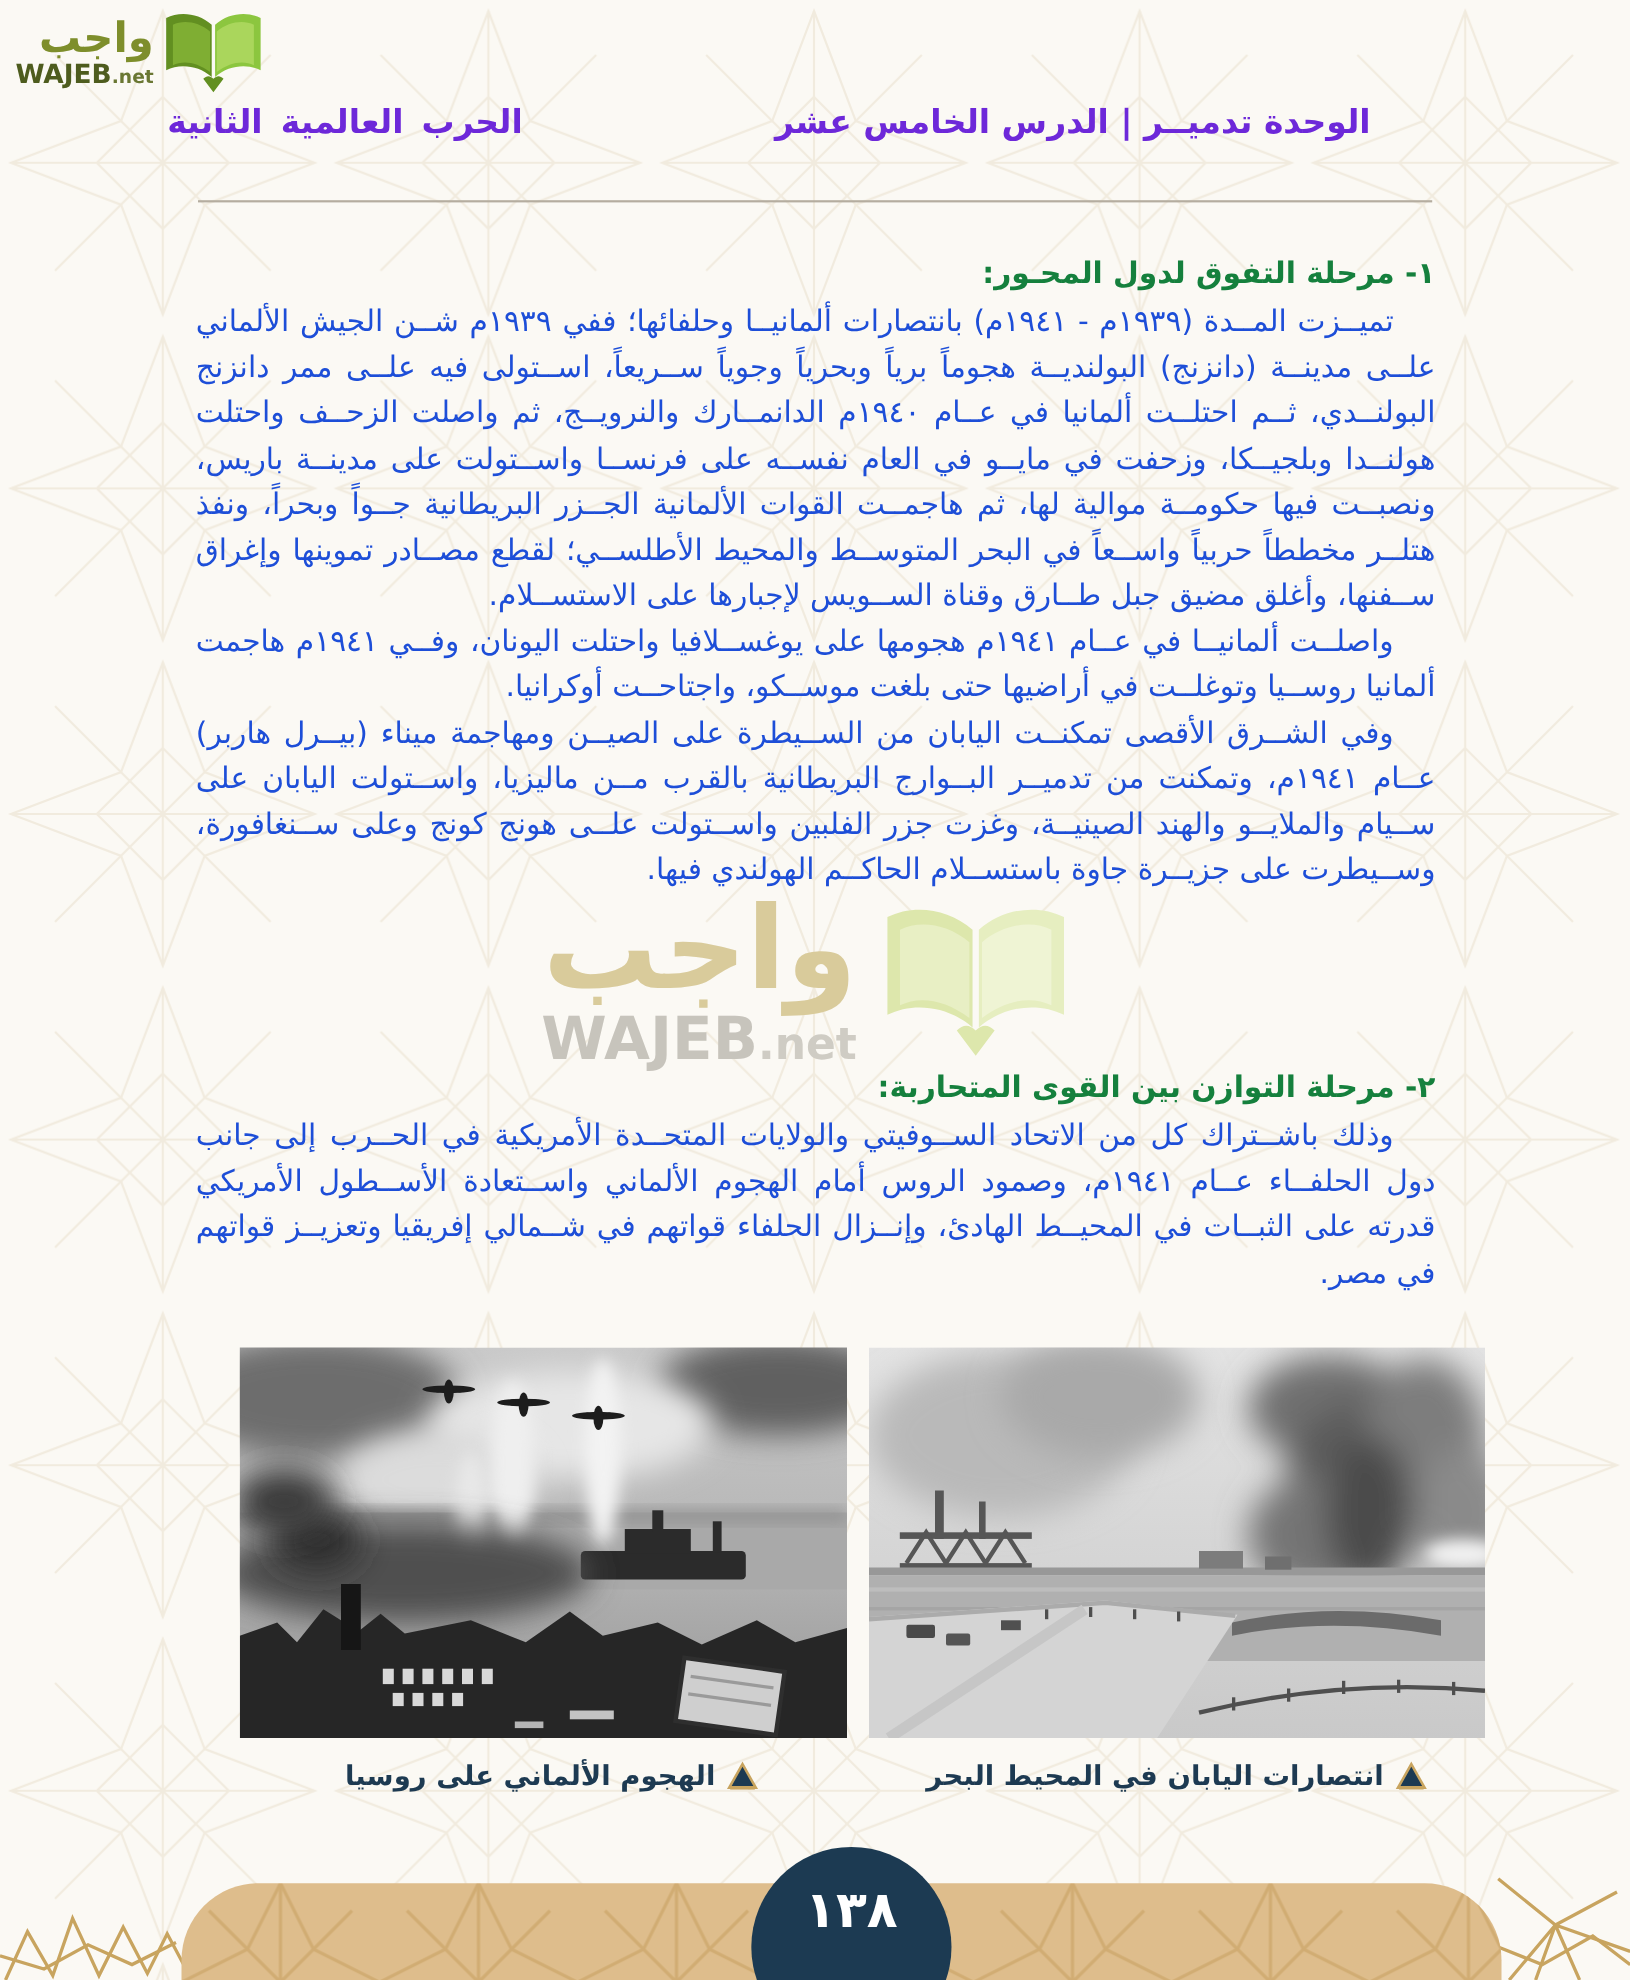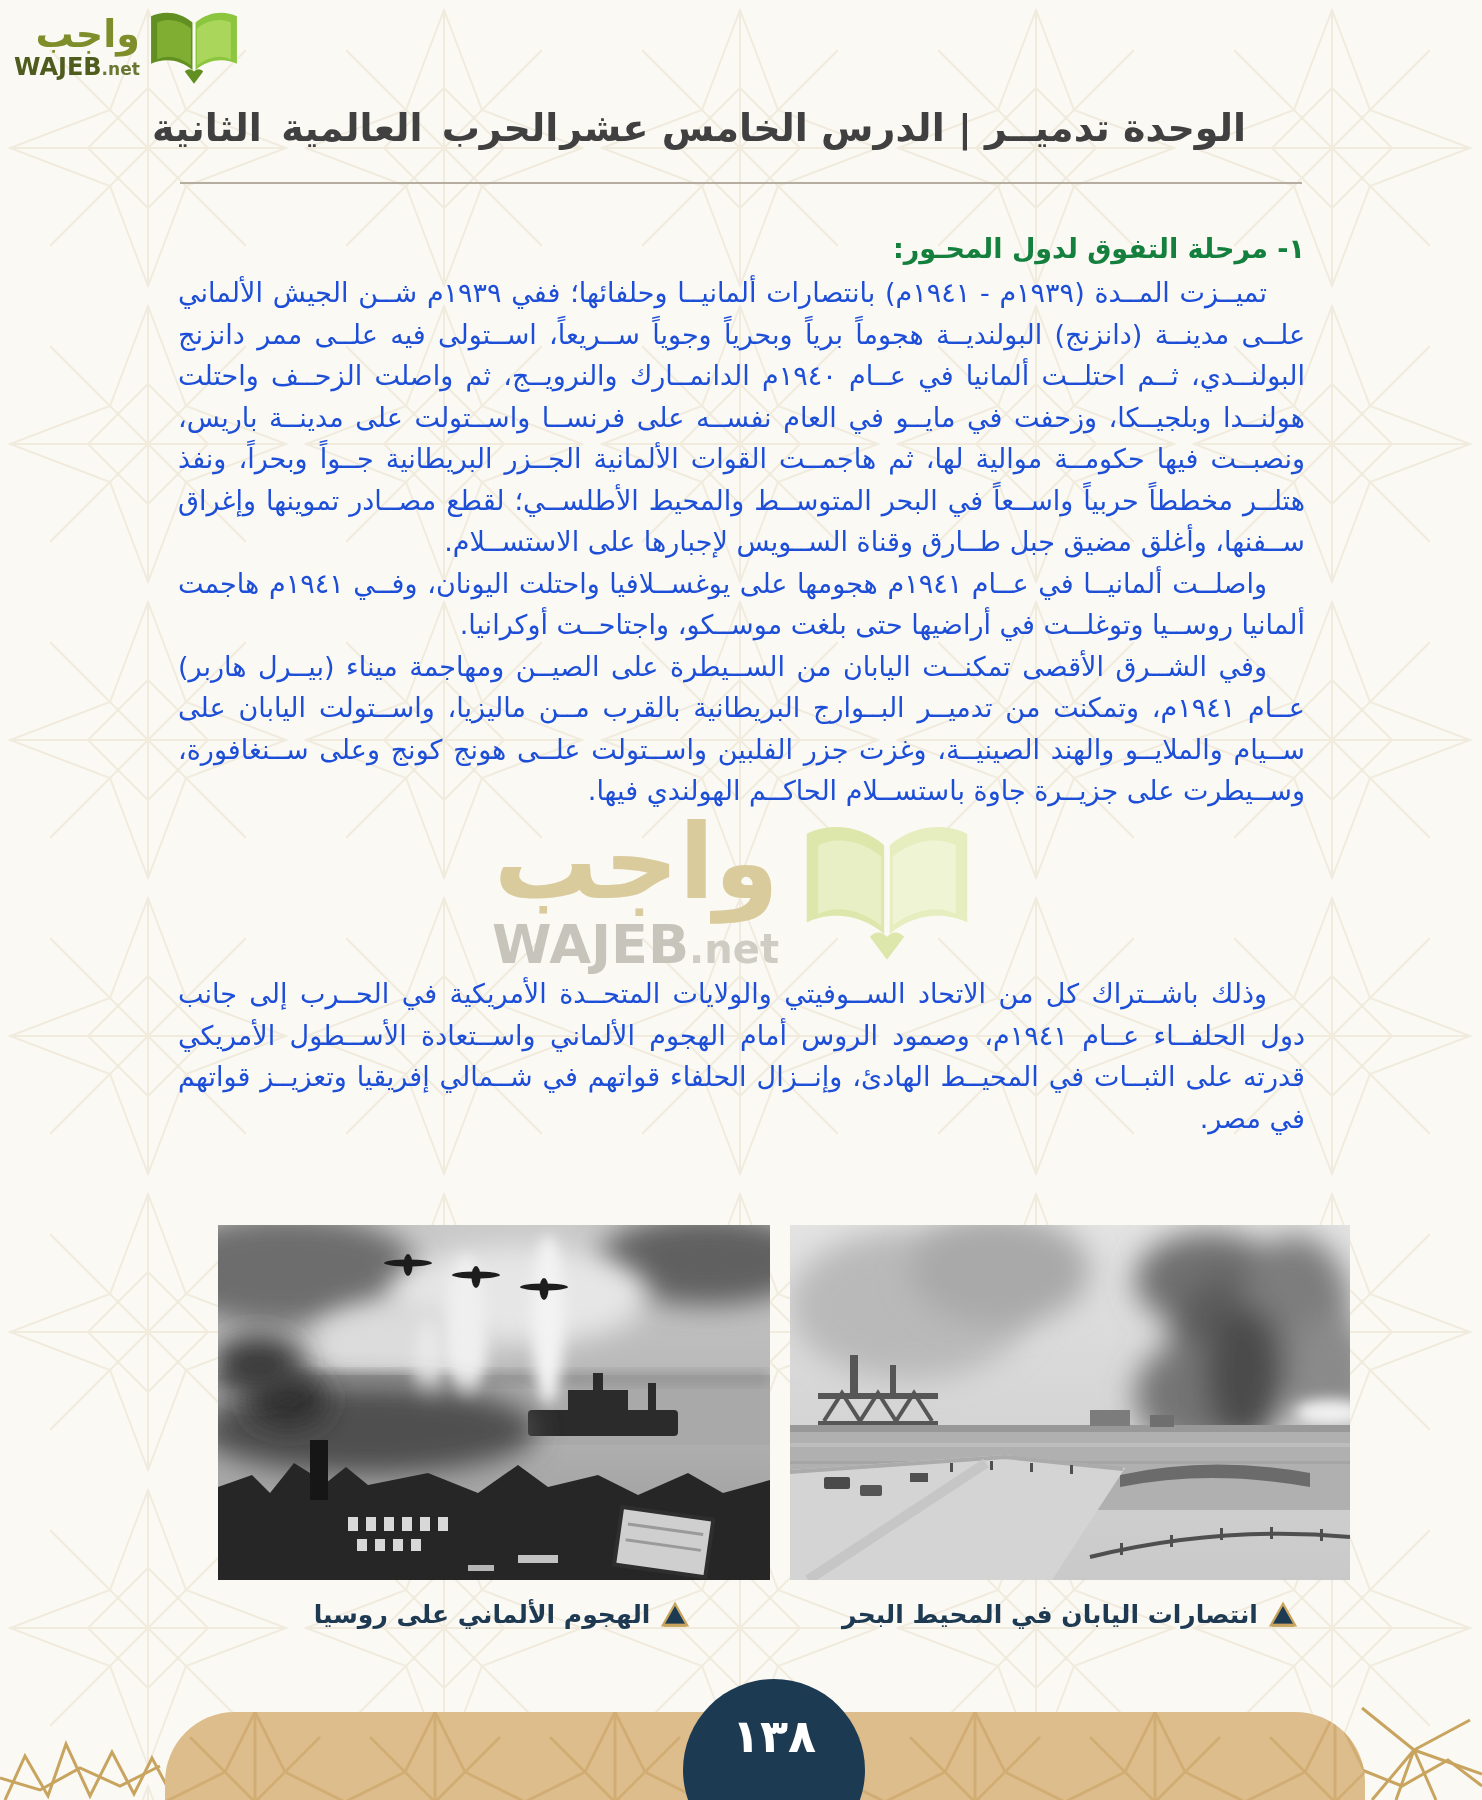--- a/index.html
+++ b/index.html
@@ -6,21 +6,21 @@
   body{width:1482px;height:1800px;font-family:"DejaVu Sans",sans-serif;}
   .page{position:relative;width:1482px;height:1800px;background:#fbf9f4;overflow:hidden;padding-left:41px;}
   .bg-pattern{position:absolute;left:0;top:0;z-index:0;}
 
   
   .logo{position:absolute;left:14px;top:8px;z-index:3;display:flex;align-items:center;gap:8px;}
   .logo-text{display:flex;flex-direction:column;align-items:flex-end;line-height:1;}
   .logo-ar{font-size:38px;font-weight:bold;color:#7e8e2b;}
   .logo-en{font-size:24px;font-weight:bold;color:#4e5c1e;margin-top:2px;}
   .logo-en .tld{font-size:17px;color:#6a7733;font-weight:bold;}
-  .hdr-title{position:absolute;top:106px;z-index:2;font-size:38px;font-weight:bold;color:#404040;direction:rtl;white-space:nowrap;}
+  .hdr-title{position:absolute;top:94px;z-index:2;font-size:30px;font-weight:bold;color:#6d28d9;direction:rtl;white-space:nowrap;}
   .hdr-right{right:277px;}
   .hdr-left{left:152px;word-spacing:6px;}
   .hdr-rule{position:absolute;left:180px;top:182px;width:1122px;height:2px;background:#b5ada0;z-index:2;}
 
   
   .txt-block{position:absolute;left:178px;width:1127px;direction:rtl;z-index:2;}
   .sec1{top:233px;}
   .sec2{top:973px;}
   .sec-heading{margin:0 0 8px 0;font-size:27px;font-weight:bold;color:#15803d;}
   .body-par{margin:0;font-size:27px;line-height:41.5px;color:#1d4ed8;text-align:justify;text-indent:38px;}
@@ -100,20 +100,21 @@
   </div>
 
   <div class="txt-block sec1">
     <h2 class="sec-heading">١- مرحلة التفوق لدول المحـور:</h2>
     <p class="body-par">تميــزت المــدة (١٩٣٩م - ١٩٤١م) بانتصارات ألمانيــا وحلفائها؛ ففي ١٩٣٩م شــن الجيش الألماني علــى مدينــة (دانزنج) البولنديــة هجوماً برياً وبحرياً وجوياً ســريعاً، اســتولى فيه علــى ممر دانزنج البولنــدي، ثــم احتلــت ألمانيا في عــام ١٩٤٠م الدانمــارك والنرويــج، ثم واصلت الزحــف واحتلت هولنــدا وبلجيــكا، وزحفت في مايــو في العام نفســه على فرنســا واســتولت على مدينــة باريس، ونصبــت فيها حكومــة موالية لها، ثم هاجمــت القوات الألمانية الجــزر البريطانية جــواً وبحراً، ونفذ هتلــر مخططاً حربياً واســعاً في البحر المتوســط والمحيط الأطلســي؛ لقطع مصــادر تموينها وإغراق ســفنها، وأغلق مضيق جبل طــارق وقناة الســويس لإجبارها على الاستســلام.</p>
     <p class="body-par">واصلــت ألمانيــا في عــام ١٩٤١م هجومها على يوغســلافيا واحتلت اليونان، وفــي ١٩٤١م هاجمت ألمانيا روســيا وتوغلــت في أراضيها حتى بلغت موســكو، واجتاحــت أوكرانيا.</p>
     <p class="body-par">وفي الشــرق الأقصى تمكنــت اليابان من الســيطرة على الصيــن ومهاجمة ميناء (بيــرل هاربر) عــام ١٩٤١م، وتمكنت من تدميــر البــوارج البريطانية بالقرب مــن ماليزيا، واســتولت اليابان على ســيام والملايــو والهند الصينيــة، وغزت جزر الفلبين واســتولت علــى هونج كونج وعلى ســنغافورة، وســيطرت على جزيــرة جاوة باستســلام الحاكــم الهولندي فيها.</p>
   </div>
 
   <div class="txt-block sec2">
+    <h2 class="sec-heading">٢- مرحلة التوازن بين القوى المتحاربة:</h2>
     <p class="body-par">وذلك باشــتراك كل من الاتحاد الســوفيتي والولايات المتحــدة الأمريكية في الحــرب إلى جانب دول الحلفــاء عــام ١٩٤١م، وصمود الروس أمام الهجوم الألماني واســتعادة الأســطول الأمريكي قدرته على الثبــات في المحيــط الهادئ، وإنــزال الحلفاء قواتهم في شــمالي إفريقيا وتعزيــز قواتهم في مصر.</p>
   </div>
 
   <figure class="fig-left">
     <svg class="photo" width="552" height="355" viewBox="0 0 552 355">
       <defs>
         <linearGradient id="skyL" x1="0" y1="0" x2="0" y2="1">
           <stop offset="0" stop-color="#c9c9c9"></stop>
             <stop offset="0.5" stop-color="#b6b6b6"></stop>
             <stop offset="1" stop-color="#969696"></stop>

